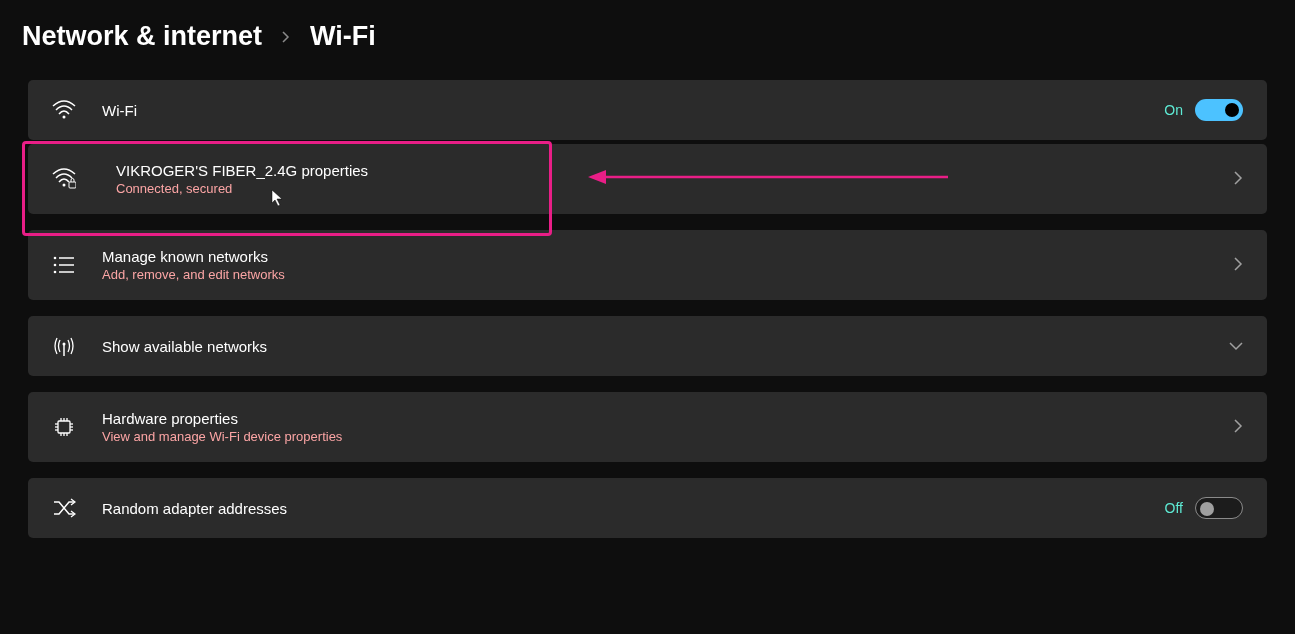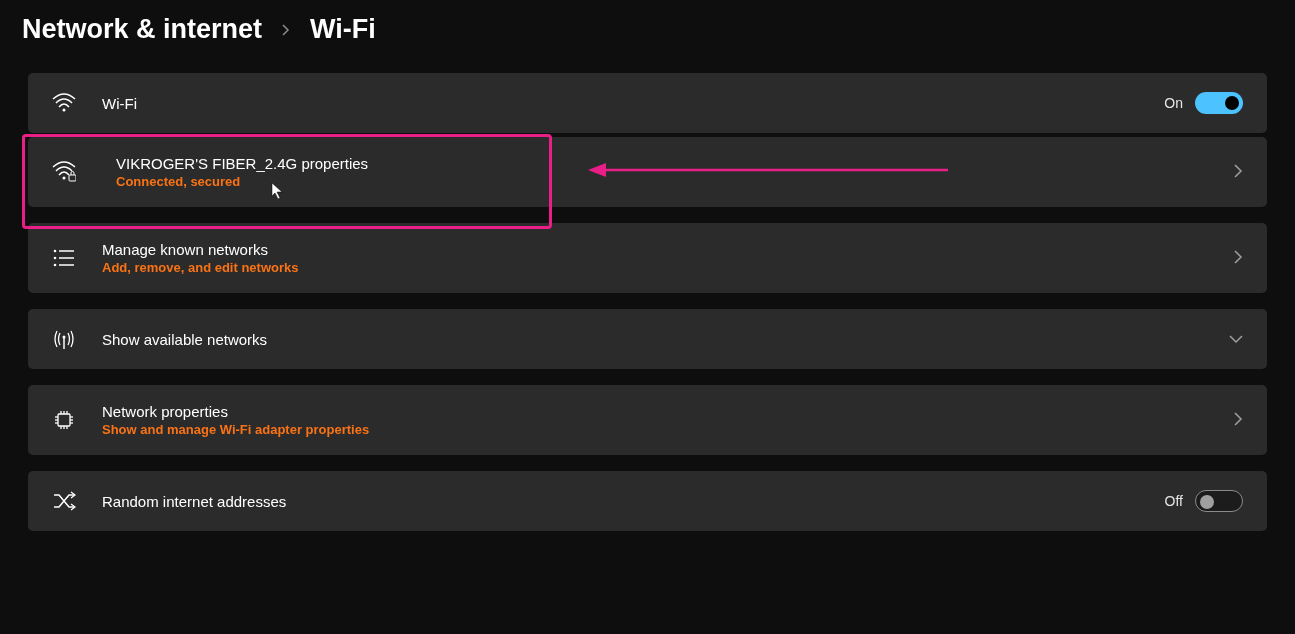--- a/index.html
+++ b/index.html
@@ -9,21 +9,21 @@
       font-family: 'Segoe UI', -apple-system, BlinkMacSystemFont, sans-serif;
       width: 1295px;
       height: 634px;
       padding: 0;
       overflow: hidden;
     }
     .breadcrumb {
       display: flex;
       align-items: center;
       gap: 18px;
-      padding: 14px 22px 28px 22px;
+      padding: 21px 22px 28px 22px;
       font-size: 27px;
       font-weight: 600;
     }
     .breadcrumb-parent { color: #ffffff; cursor: pointer; }
     .breadcrumb-chevron { color: #8a8a8a; font-size: 20px; }
     .breadcrumb-current { color: #ffffff; font-weight: 600; }
     .cards {
       padding: 0 28px;
       display: flex;
       flex-direction: column;
@@ -42,21 +42,21 @@
     .card-icon {
       width: 24px;
       height: 24px;
       display: flex;
       align-items: center;
       justify-content: center;
       flex-shrink: 0;
     }
     .card-text { flex: 1; display: flex; flex-direction: column; gap: 2px; }
     .card-title { font-size: 15px; color: #ffffff; }
-    .card-subtitle { font-size: 13px; color: #f97316; font-weight: 700; }
+    .card-subtitle { font-size: 13px; color: #fca5a5; font-weight: 400; }
     .card-end {
       display: flex;
       align-items: center;
       gap: 12px;
       margin-left: auto;
     }
     .toggle {
       width: 48px;
       height: 22px;
       border-radius: 11px;
@@ -67,21 +67,21 @@
     .toggle-off { background: #1c1c1c; border: 1px solid #8a8a8a; }
     .toggle-knob {
       position: absolute;
       width: 14px;
       height: 14px;
       border-radius: 50%;
       top: 4px;
     }
     .toggle-on .toggle-knob { right: 4px; background: #000000; }
     .toggle-off .toggle-knob { left: 4px; background: #a0a0a0; }
-    .toggle-label { font-size: 14px; color: #e5e5e5; }
+    .toggle-label { font-size: 14px; color: #5eead4; }
     .chevron-right { color: #a0a0a0; font-size: 14px; }
     .chevron-down { color: #a0a0a0; font-size: 14px; }
     .highlight-box {
       position: absolute;
       border: 3px solid #e91e87;
       border-radius: 4px;
       pointer-events: none;
       top: -3px;
       left: -6px;
       width: 530px;
@@ -233,43 +233,43 @@
           <line x1="15" y1="18" x2="15" y2="21" stroke="#fff" stroke-width="1.3"></line>
         <line x1="3" y1="9" x2="6" y2="9" stroke="#fff" stroke-width="1.3"></line>
           <line x1="3" y1="12" x2="6" y2="12" stroke="#fff" stroke-width="1.3"></line>
           <line x1="3" y1="15" x2="6" y2="15" stroke="#fff" stroke-width="1.3"></line>
         <line x1="18" y1="9" x2="21" y2="9" stroke="#fff" stroke-width="1.3"></line>
           <line x1="18" y1="12" x2="21" y2="12" stroke="#fff" stroke-width="1.3"></line>
           <line x1="18" y1="15" x2="21" y2="15" stroke="#fff" stroke-width="1.3"></line>
       </svg>
     </div>
     <div class="card-text">
-      <span class="card-title">Network properties</span>
-      <span class="card-subtitle">Show and manage Wi-Fi adapter properties</span>
+      <span class="card-title">Hardware properties</span>
+      <span class="card-subtitle">View and manage Wi-Fi device properties</span>
     </div>
     <div class="card-end">
       <span class="chevron-right">
         <svg width="10" height="14" viewBox="0 0 10 14">
             <path d="M2 1 L8 7 L2 13" stroke="#a0a0a0" stroke-width="1.5" fill="none"></path>
           </svg>
       </span>
     </div>
   </div>
 
   <div class="card gap-large">
     <div class="card-icon">
       <svg width="24" height="20" viewBox="0 0 24 20">
         <path d="M2 4 L7 4 L17 16 L22 16" stroke="#fff" stroke-width="1.5" fill="none"></path>
         <path d="M2 16 L7 16 L17 4 L22 4" stroke="#fff" stroke-width="1.5" fill="none"></path>
         <path d="M19 1 L23 4 L19 7" stroke="#fff" stroke-width="1.3" fill="none"></path>
         <path d="M19 13 L23 16 L19 19" stroke="#fff" stroke-width="1.3" fill="none"></path>
       </svg>
     </div>
     <div class="card-text">
-      <span class="card-title">Random internet addresses</span>
+      <span class="card-title">Random adapter addresses</span>
     </div>
     <div class="card-end">
       <span class="toggle-label">Off</span>
       <div class="toggle toggle-off">
         <div class="toggle-knob"></div>
       </div>
     </div>
   </div>
 
 </div>

